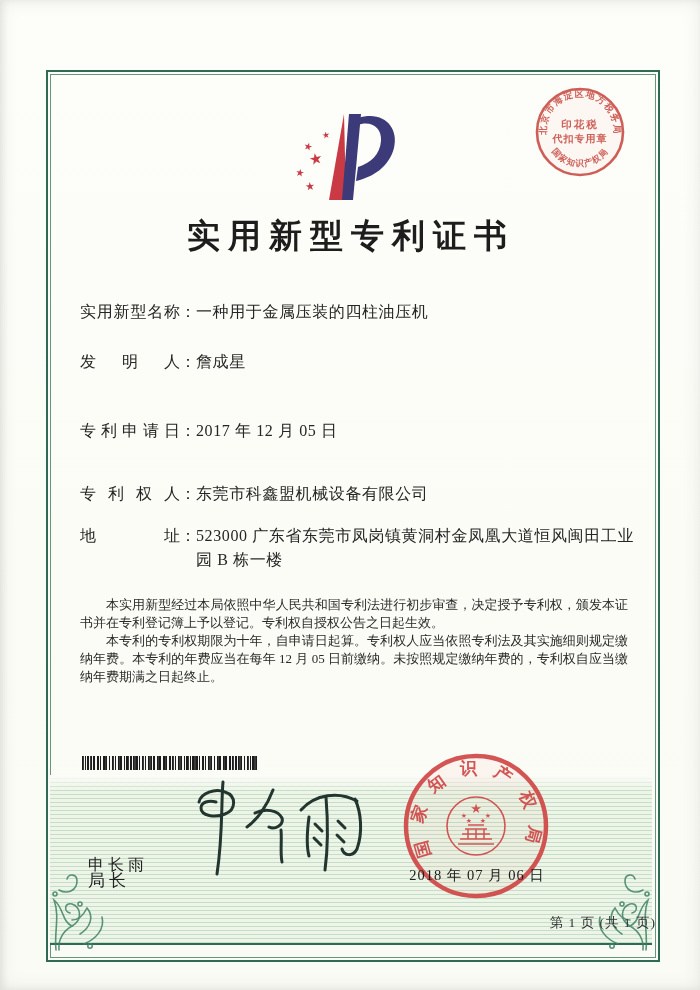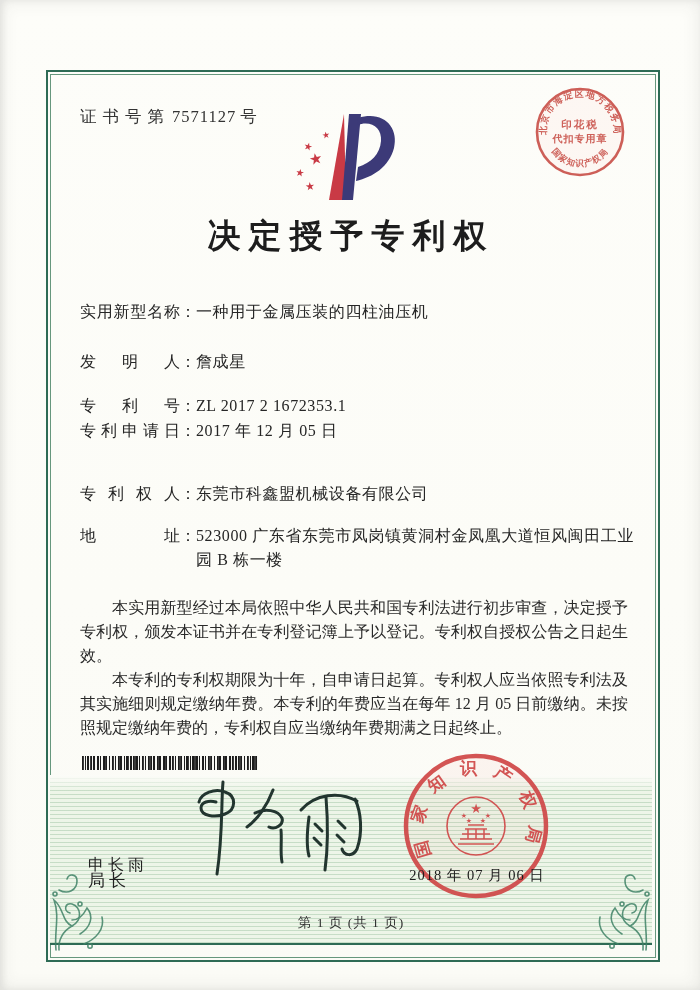--- a/index.html
+++ b/index.html
@@ -27,21 +27,21 @@
     font-size:33px;font-weight:700;letter-spacing:8px;color:#1d1d1d;
   }
   .row{position:absolute;left:80px;font-size:16px;line-height:24px;color:#262626;}
   .flabel{display:inline-block;width:100px;text-align:justify;text-align-last:justify;vertical-align:top;}
   .fcolon{vertical-align:top;}
   .fvalue{display:inline-block;max-width:442px;vertical-align:top;letter-spacing:0.6px;}
   .grant-no{position:absolute;left:325px;top:0;white-space:nowrap;}
   .grant-no .flabel{width:96px;}
   .paras{
     position:absolute;left:80px;width:548px;top:596px;
-    font-size:16px;line-height:24px;text-align:justify;color:#2a2a2a;
+    font-size:13px;line-height:18px;text-align:justify;color:#2a2a2a;
   }
   .paras p{margin:0;text-indent:2em;}
   .barcode{
     position:absolute;left:82px;top:756px;width:176px;height:14px;
     background-color:#f6f6f2;
     background-image:
       repeating-linear-gradient(90deg,#1c1c1c 0 1.5px,transparent 1.5px 3px),
       repeating-linear-gradient(90deg,#1c1c1c 0 1px,transparent 1px 5.5px),
       repeating-linear-gradient(90deg,#3a3a3a 0 2px,transparent 2px 7.5px);
   }
@@ -60,37 +60,34 @@
   .sig-title{position:absolute;left:88px;top:824px;font-size:17px;letter-spacing:4px;color:#222;margin-top:45px;}
   .sig-name{position:absolute;left:88px;top:855px;font-size:16px;letter-spacing:4px;color:#222;}
   .signature{position:absolute;left:185px;top:772px;}
   .seal{position:absolute;left:400px;top:750px;}
   .seal-date{
     position:absolute;left:398px;top:866px;width:158px;text-align:center;
     font-size:14.5px;letter-spacing:1px;color:#1c1c1c;z-index:3;
   }
   .tax-stamp{position:absolute;left:532px;top:84px;}
   .footer{
-    position:absolute;left:46px;top:914px;width:610px;text-align:center;
+    position:absolute;left:46px;top:914px;width:610px;text-align:right;
     font-size:13.5px;color:#333;z-index:2;letter-spacing:1px;
   }
   svg text{font-family:"Liberation Serif","DejaVu Serif",serif;}
 </style>
 </head>
 <body>
 
 <div class="page">
 
   <div class="cert-border">
     <div class="inner-line"></div>
   </div>
 
-  <div class="cert-no">
-    <span class="pfx">证书号第</span><span class="num">7571127</span><span class="sfx">号</span>
-  </div>
 
   <svg class="logo" width="124" height="104" viewBox="0 0 124 104">
     <polygon points="58,8 60,94 43,94" fill="#c93a45"></polygon>
     <polygon points="63,8 75,8 67,94 56,94" fill="#3c3a78"></polygon>
     <path d="M72,12 C98,4 113,22 108,42 C103,61 87,71 70,75 L72,61 C85,57 94,48 95,35 C96,21 85,14 71,19 Z" fill="#3c3a78"></path>
     <text x="30" y="58" font-size="15" fill="#c93a45" text-anchor="middle" transform="rotate(-12 30 54)">★</text>
     <text x="14" y="70" font-size="10" fill="#c93a45" text-anchor="middle" transform="rotate(10 14 67)">★</text>
     <text x="24" y="84" font-size="11" fill="#c93a45" text-anchor="middle" transform="rotate(-6 24 81)">★</text>
     <text x="22" y="44" font-size="10" fill="#c93a45" text-anchor="middle" transform="rotate(14 22 41)">★</text>
     <text x="40" y="32" font-size="9" fill="#c93a45" text-anchor="middle" transform="rotate(-10 40 29)">★</text>
@@ -105,30 +102,27 @@
     <text font-size="9" fill="#c74a42" letter-spacing="1.5" font-weight="bold">
       <textPath href="#taxTop" startOffset="50%" text-anchor="middle">北京市海淀区地方税务局</textPath>
     </text>
     <text font-size="8.5" fill="#c74a42" letter-spacing="1" font-weight="bold">
       <textPath href="#taxBottom" startOffset="50%" text-anchor="middle">国家知识产权局</textPath>
     </text>
     <text x="48" y="44" font-size="10.5" fill="#c74a42" text-anchor="middle" letter-spacing="2" font-weight="bold">印花税</text>
     <text x="48" y="58" font-size="10" fill="#c74a42" text-anchor="middle" letter-spacing="1" font-weight="bold">代扣专用章</text>
   </svg>
 
-  <div class="title">决定授予专利权</div>
+  <div class="title">实用新型专利证书</div>
 
   <div class="row" style="top:350px">
     <span class="flabel">发明人</span><span class="fcolon">：</span><span class="fvalue">詹成星</span>
   </div>
   <div class="row" style="top:300px">
     <span class="flabel">实用新型名称</span><span class="fcolon">：</span><span class="fvalue">一种用于金属压装的四柱油压机</span>
-  </div>
-  <div class="row" style="top:394px">
-    <span class="flabel">专利号</span><span class="fcolon">：</span><span class="fvalue">ZL 2017 2 1672353.1</span>
   </div>
   <div class="row" style="top:419px">
     <span class="flabel">专利申请日</span><span class="fcolon">：</span><span class="fvalue">2017 年 12 月 05 日</span>
   </div>
   <div class="row" style="top:482px">
     <span class="flabel">专利权人</span><span class="fcolon">：</span><span class="fvalue">东莞市科鑫盟机械设备有限公司</span>
   </div>
   <div class="row" style="top:524px">
     <span class="flabel">地址</span><span class="fcolon">：</span><span class="fvalue">523000 广东省东莞市凤岗镇黄洞村金凤凰大道恒风闽田工业园 B 栋一楼</span>
   </div>

